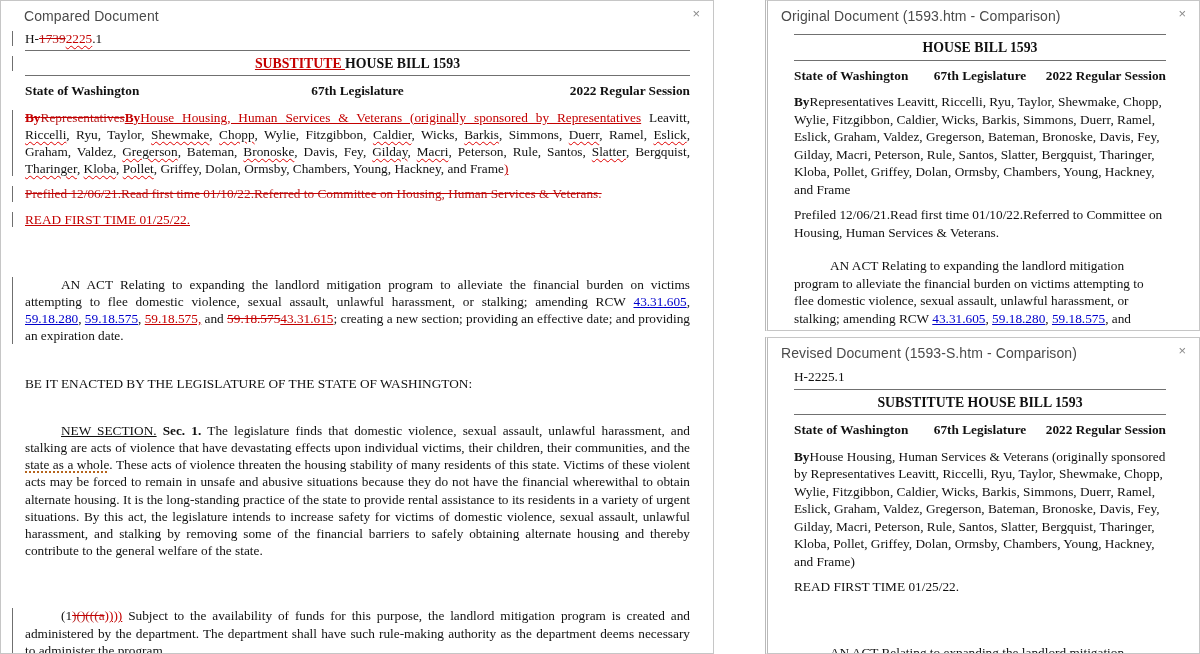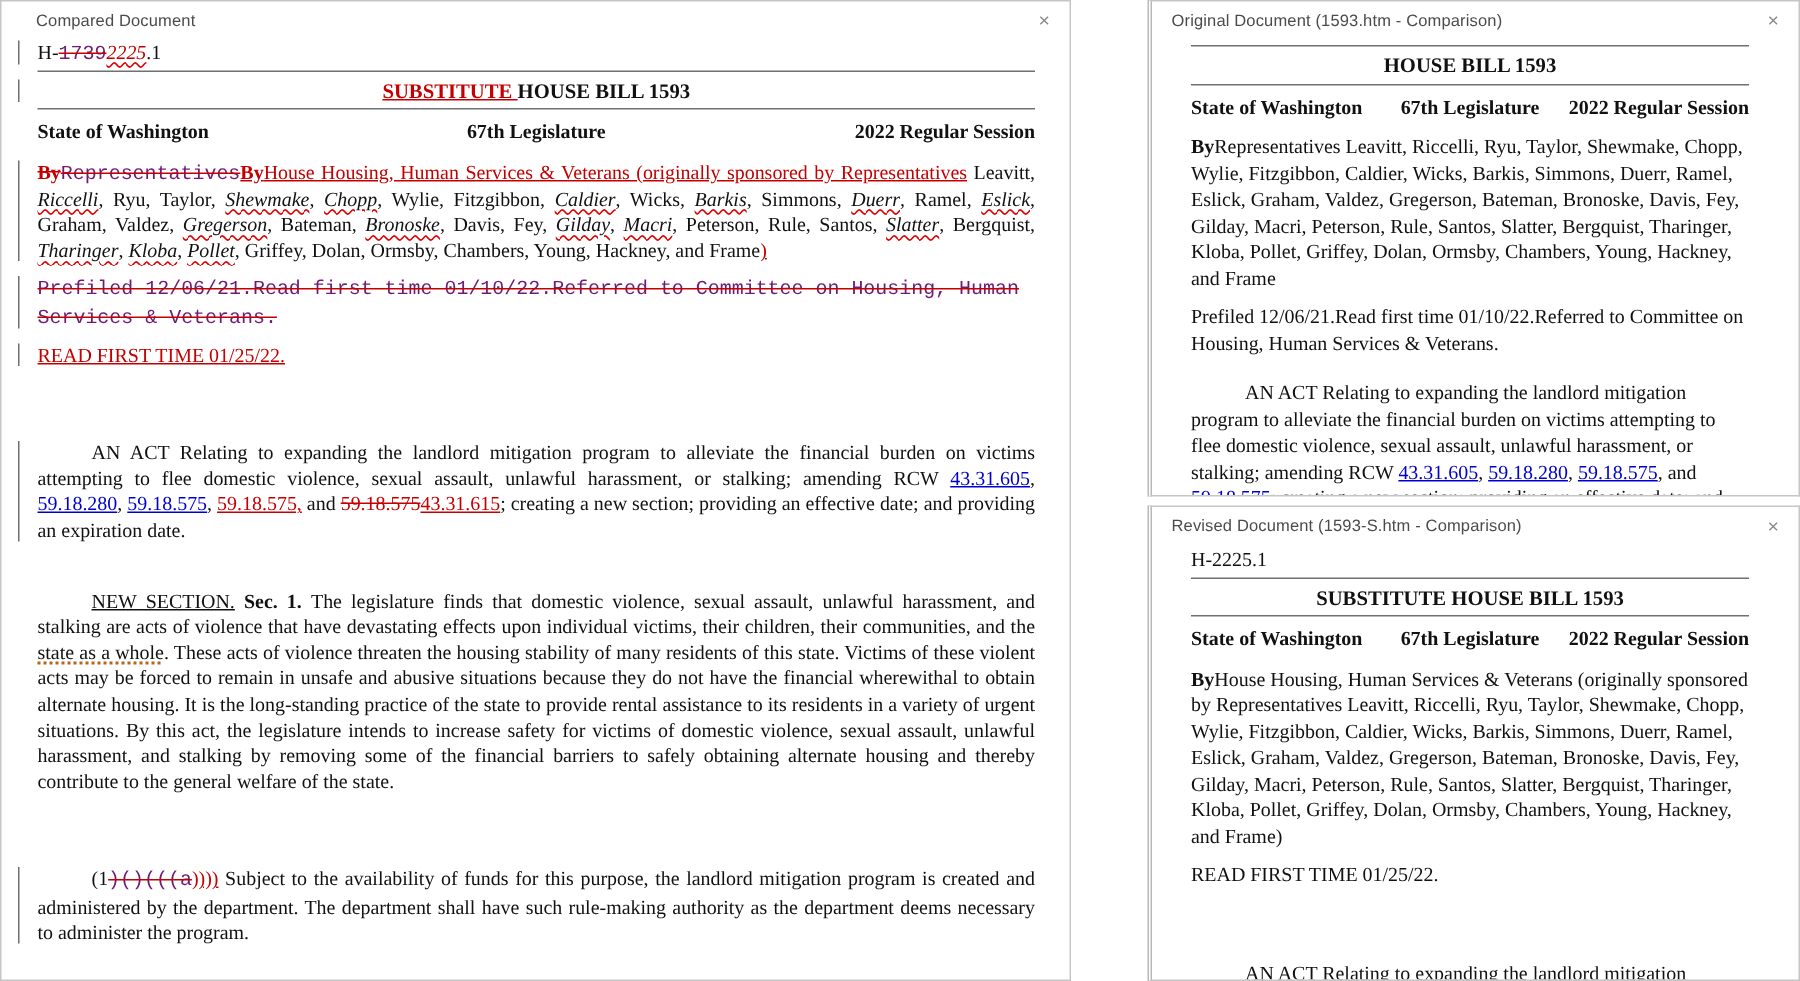--- a/index.html
+++ b/index.html
@@ -10,21 +10,21 @@
 
   .panel { background:#fff; border:1px solid #c6c6c6; display:flex; flex-direction:column; overflow:hidden; }
   .panel-left { width:714px; height:654px; }
   .rightcol { flex:1; display:flex; flex-direction:column; gap:6px;padding-left:44px; }
   .panel-right { border-left:3px double #b9b9b9; }
   .panel-top { height:331px; }
   .panel-bottom { flex:1; }
 
   .phead { display:flex; align-items:flex-start; justify-content:space-between;
            padding:7px 10px 2px 23px; }
-  .phead .ptitle { font-size:11px; color:#4b4b4b; letter-spacing:.1px; }
+  .phead .ptitle { font-size:14px; color:#4b4b4b; letter-spacing:.1px; }
   .phead .pclose { font-size:13px; color:#8a8a8a; line-height:11px; padding:0 3px; cursor:default; }
   .panel-right .phead { padding-left:13px; }
 
   
   .doc { flex:1; overflow:hidden; font-family:"Liberation Serif", serif; font-size:13.3px;
          color:#111; line-height:17.2px; }
   .doc-l { padding:4px 23px 0 24px; }
   .doc-r { padding:5px 33px 0 26px; line-height:17.5px; }
 
   .para { margin:0; }
@@ -43,27 +43,27 @@
   .cols3 .c0 { flex:1; text-align:left; }
   .cols3 .c1 { flex:1; text-align:center; }
   .cols3 .c2 { flex:1; text-align:right; }
 
   .bar { position:relative; }
   .bar::before { content:""; position:absolute; left:-13px; top:1px; bottom:1px;
                  border-left:1.5px solid #6f6f6f; }
 
   
   .b { font-weight:bold; }
-  .del { color:#701a75; text-decoration:line-through; text-decoration-color:#c40000;font-family:Liberation Mono, monospace; }
+  .del { color:#b91c1c; text-decoration:line-through; text-decoration-color:#c40000; }
   .ins { color:#c40000; text-decoration:underline; text-decoration-color:#c40000; }
   a.link { color:#0000cc; text-decoration:underline; cursor:pointer; }
   a.ilink { color:#c40000; text-decoration:underline; cursor:pointer; }
   a.dlink { color:#c40000; text-decoration:line-through; cursor:pointer; }
   .u { text-decoration:underline; }
-  .wavy { text-decoration:underline wavy #e00000; text-decoration-thickness:1px; text-underline-offset:2px;font-style:italic; }
+  .wavy { text-decoration:underline wavy #e00000; text-decoration-thickness:1px; text-underline-offset:2px; }
   .dot { text-decoration:underline dotted #b5651d; text-decoration-thickness:2px; text-underline-offset:2px; }
   .bins { font-weight:bold; color:#c40000; text-decoration:underline; }
   .bdel { font-weight:bold; color:#c40000; text-decoration:line-through; }
 </style>
 </head>
 <body>
 
 <div class="layout">
 
   <section class="panel panel-left">
@@ -78,20 +78,21 @@
         <div class="docrule"></div>
         <div class="cols3">
           <span class="c0">State of Washington</span>
           <span class="c1">67th Legislature</span>
           <span class="c2">2022 Regular Session</span>
         </div>
         <div class="para j bar mt8"><span class="bdel">By</span><span class="del">Representatives</span><span class="bins">By</span><span class="ins">House Housing, Human Services &amp; Veterans (originally sponsored by Representatives</span><span> Leavitt, </span><span class="wavy">Riccelli</span><span>, Ryu, Taylor, </span><span class="wavy">Shewmake</span><span>, </span><span class="wavy">Chopp</span><span>, Wylie, Fitzgibbon, </span><span class="wavy">Caldier</span><span>, Wicks, </span><span class="wavy">Barkis</span><span>, Simmons, </span><span class="wavy">Duerr</span><span>, Ramel, </span><span class="wavy">Eslick</span><span>, Graham, Valdez, </span><span class="wavy">Gregerson</span><span>, Bateman, </span><span class="wavy">Bronoske</span><span>, Davis, Fey, </span><span class="wavy">Gilday</span><span>, </span><span class="wavy">Macri</span><span>, Peterson, Rule, Santos, </span><span class="wavy">Slatter</span><span>, Bergquist, </span><span class="wavy">Tharinger</span><span>, </span><span class="wavy">Kloba</span><span>, </span><span class="wavy">Pollet</span><span>, Griffey, Dolan, Ormsby, Chambers, Young, Hackney, and Frame</span><span class="ins">)</span></div>
         <div class="para bar mt8"><span class="del">Prefiled 12/06/21.Read first time 01/10/22.Referred to Committee on Housing, Human Services &amp; Veterans.</span></div>
         <div class="para bar mt8"><span class="ins">READ FIRST TIME 01/25/22.</span></div>
         <div class="para j ind bar gap3"><span>AN ACT Relating to expanding the landlord mitigation program to alleviate the financial burden on victims attempting to flee domestic violence, sexual assault, unlawful harassment, or stalking; amending RCW </span><a class="link">43.31.605</a><span>, </span><a class="link">59.18.280</a><span>, </span><a class="link">59.18.575</a><span>, </span><a class="ilink">59.18.575,</a><span> and </span><a class="dlink">59.18.575</a><a class="ilink">43.31.615</a><span>; creating a new section; providing an effective date; and providing an expiration date.</span></div>
+        <div class="para gap2"><span>BE IT ENACTED BY THE LEGISLATURE OF THE STATE OF WASHINGTON:</span></div>
         <div class="para j ind gap2"><span class="u">NEW SECTION.</span><span>  </span><span class="b">Sec. 1. </span><span>The legislature finds that domestic violence, sexual assault, unlawful harassment, and stalking are acts of violence that have devastating effects upon individual victims, their children, their communities, and the </span><span class="dot">state as a whole</span><span>. These acts of violence threaten the housing stability of many residents of this state. Victims of these violent acts may be forced to remain in unsafe and abusive situations because they do not have the financial wherewithal to obtain alternate housing. It is the long-standing practice of the state to provide rental assistance to its residents in a variety of urgent situations. By this act, the legislature intends to increase safety for victims of domestic violence, sexual assault, unlawful harassment, and stalking by removing some of the financial barriers to safely obtaining alternate housing and thereby contribute to the general welfare of the state.</span></div>
         <div class="para j ind bar"><span>(1</span><span class="del">)()(((a</span><span class="ins">))))</span><span> Subject to the availability of funds for this purpose, the landlord mitigation program is created and administered by the department. The department shall have such rule-making authority as the department deems necessary to administer the program.</span></div>
         <div class="para j ind bar"><span class="del">((((b) The following types of claims related to landlord mitigation for</span><span class="ins">))The following types of claims related to landlord mitigation are eligible for reimbursement from the landlord mitigation program account:</span></div>
       </div>
   </section>
 
   <div class="rightcol">
 
     <section class="panel panel-right panel-top">
       <div class="phead">

